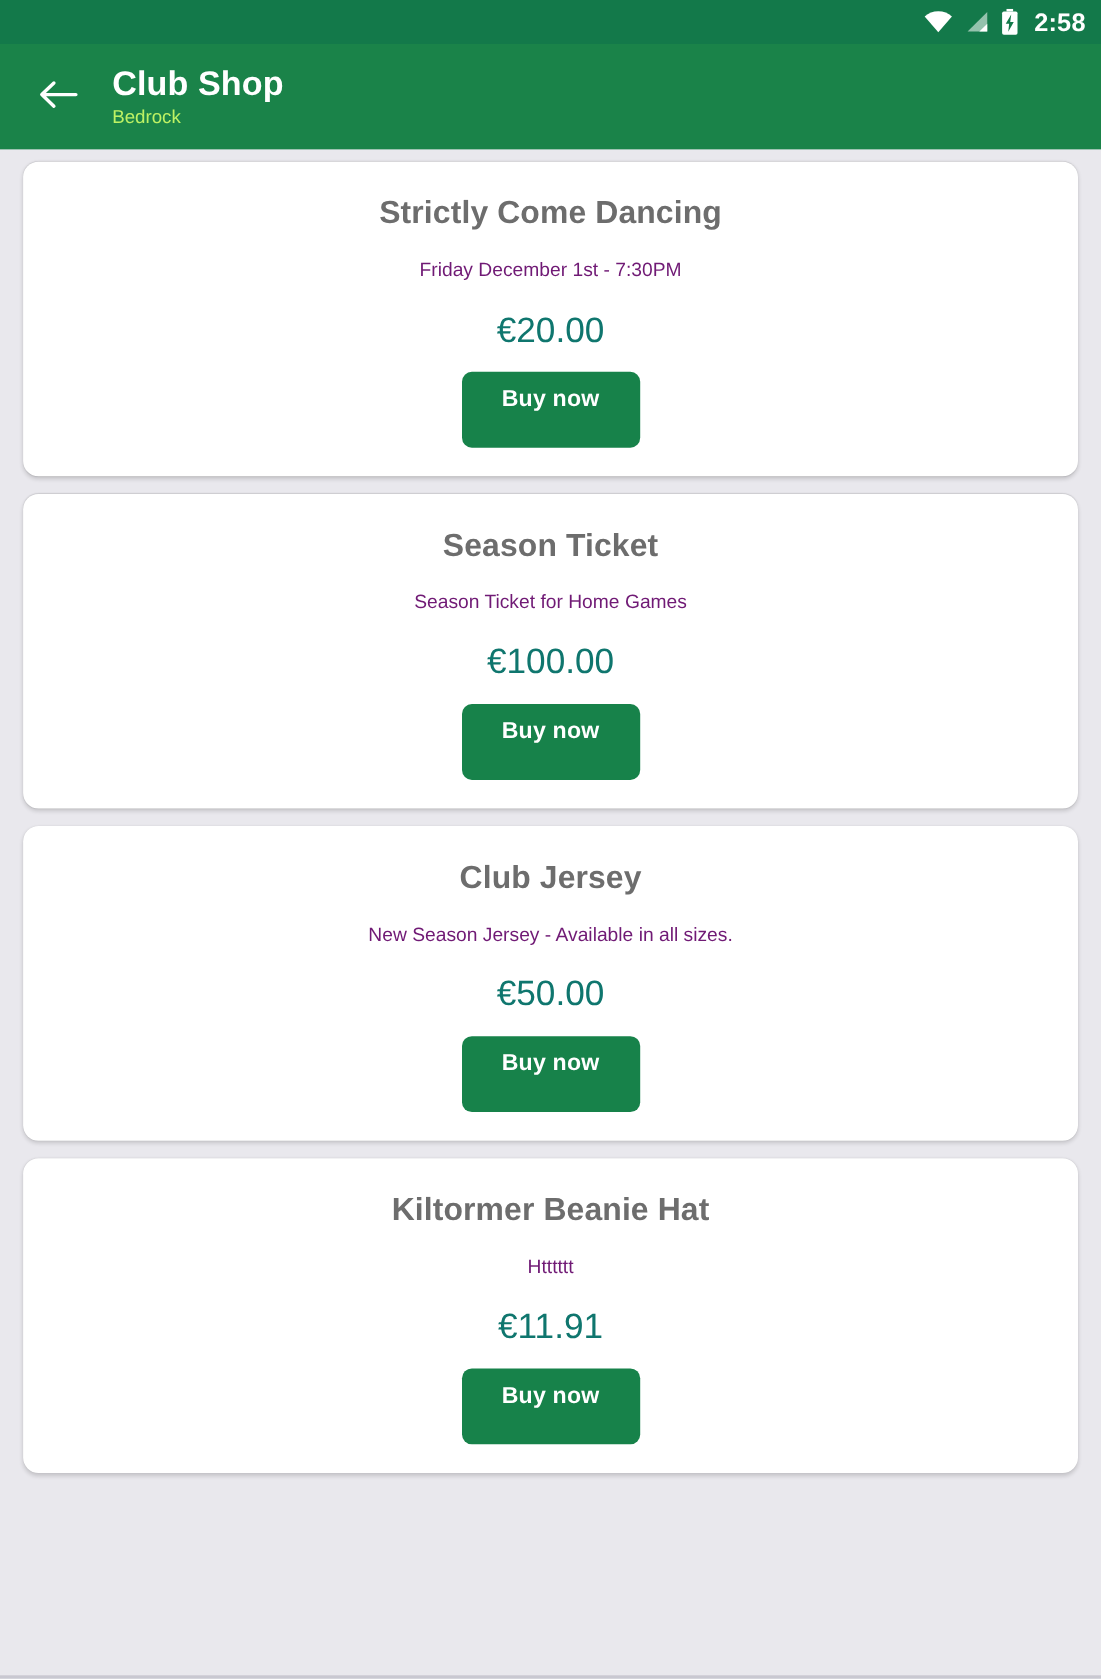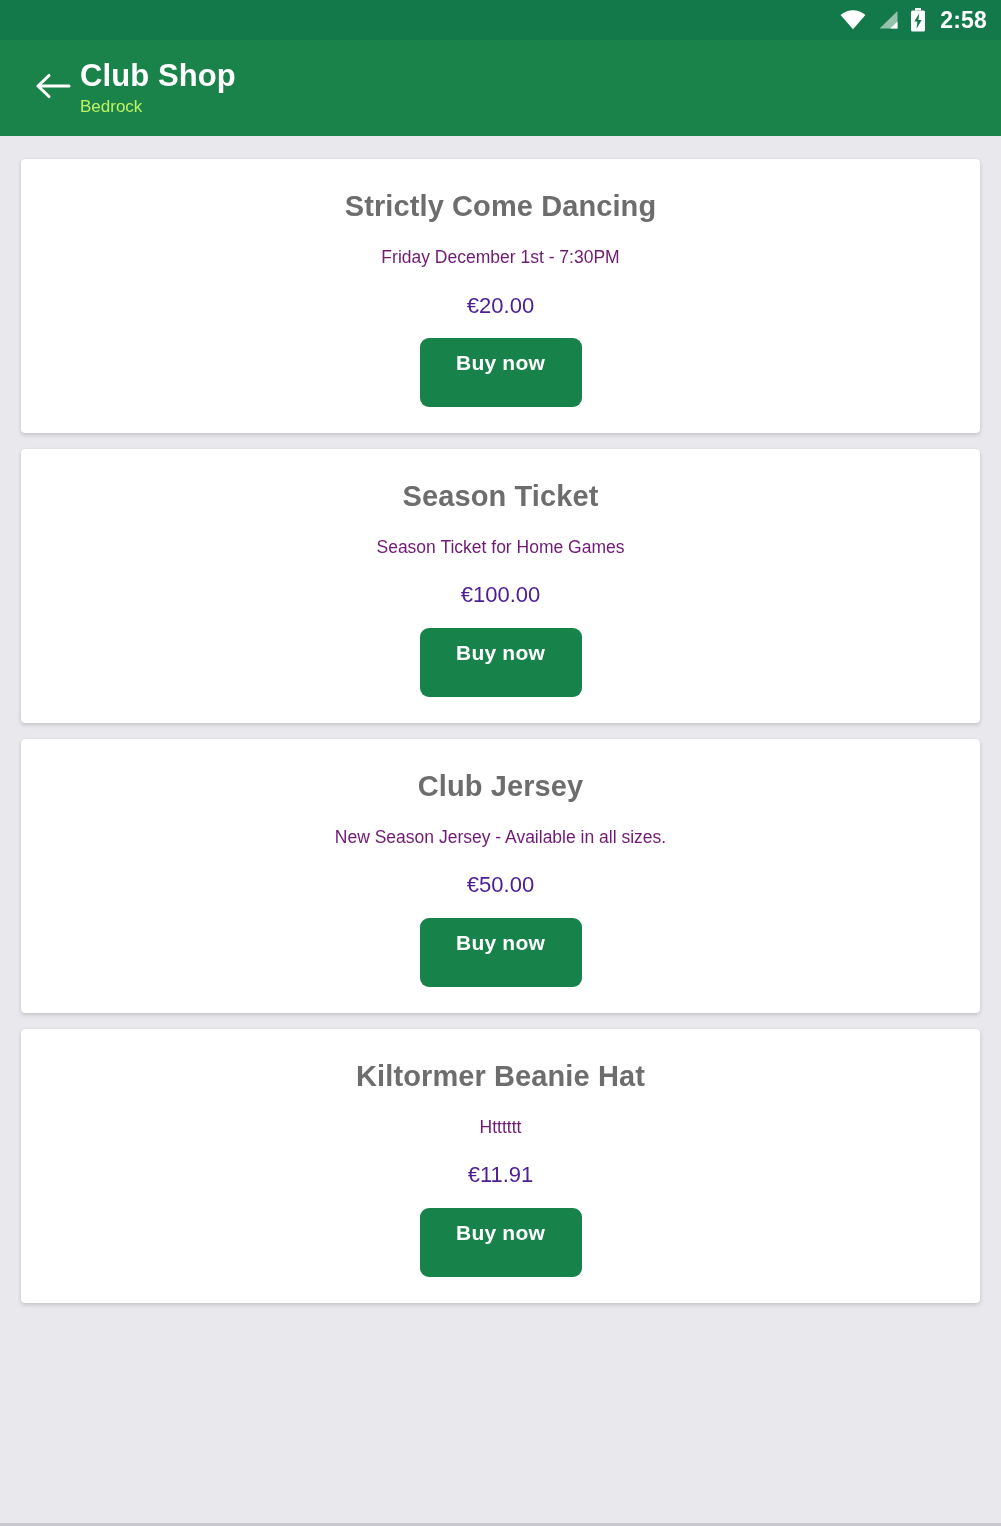--- a/index.html
+++ b/index.html
@@ -25,55 +25,55 @@
   
   .app-bar{
     height:96px; background:#1a8349;
     display:flex; align-items:center; padding-left:26px;
   }
   .back-btn{
     width:54px; height:54px;
     display:flex; align-items:center; justify-content:center;
     flex:0 0 auto; cursor:pointer;
   }
-  .titles{ display:flex; flex-direction:column; justify-content:flex-end; }
+  .titles{ margin-left:22px; display:flex; flex-direction:column; justify-content:flex-end; }
   .app-title{
     color:#ffffff; font-size:31px; font-weight:bold;
     line-height:1.12; letter-spacing:.1px;
   }
   .app-subtitle{
     color:#bef264; font-size:17px; font-weight:normal;
     line-height:1.2; margin-top:3px;
   }
 
   
   .content{
     background:#e9e8ed;
     height:calc(1526px - 136px);
     padding:11px 0 0 0;
     overflow:hidden;
   }
   .card{
     background:#ffffff;
-    margin:12px 21px 16px 21px;
-    border-radius:4px;
+    margin:0 21px 16px 21px;
+    border-radius:14px;
     box-shadow:0 2px 4px rgba(0,0,0,.16), 0 0 1px rgba(0,0,0,.10);
     padding:30px 20px 26px 20px;
     text-align:center;
   }
   .card-title{
     color:#6d6d6d; font-size:29px; font-weight:bold;
     letter-spacing:.1px; line-height:1.2;
   }
   .card-desc{
     color:#701a75; font-size:17.5px; font-weight:normal;
     margin-top:22px; line-height:1.3;
   }
   .card-price{
-    color:#4c1d95; font-size:22px; font-weight:normal;
+    color:#0f766e; font-size:32px; font-weight:normal;
     margin-top:24px; line-height:1.2;
   }
   .buy-btn{
     display:inline-block; margin-top:19px;
     background:#17824a; color:#ffffff;
     font-family:"Liberation Sans", sans-serif;
     font-size:21px; font-weight:bold;
     border:none; border-radius:9px;
     padding:13px 30px 32px 30px;
     min-width:162px; cursor:pointer;

